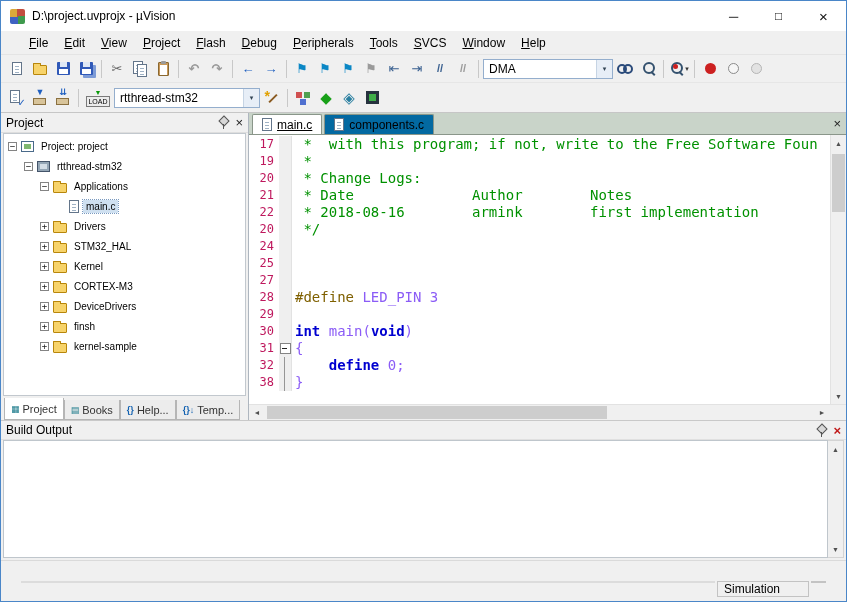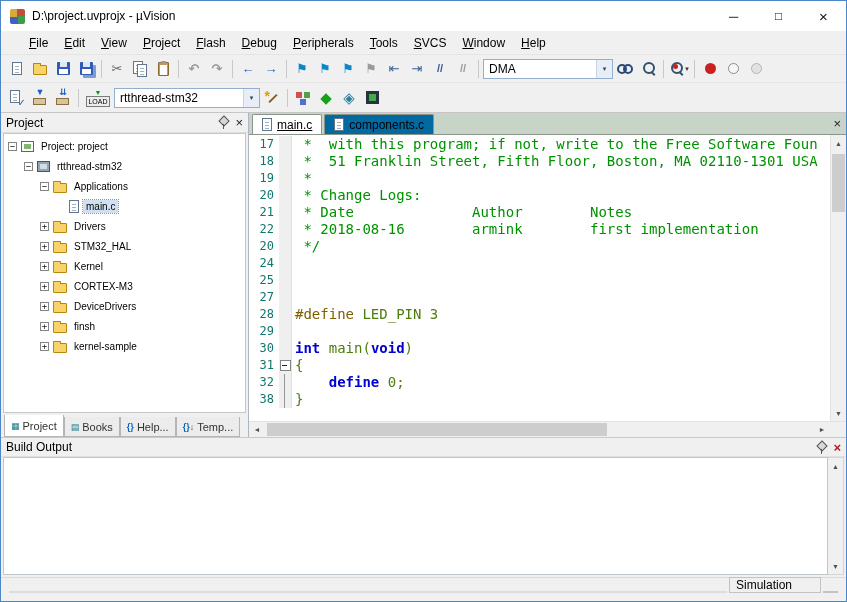--- a/index.html
+++ b/index.html
@@ -117,31 +117,31 @@
   
   .editor-col{flex:1;display:flex;flex-direction:column;min-width:0;background:#fff}
   .tabstrip{height:22px;flex:0 0 auto;background:#c9d4c9;display:flex;align-items:flex-end;padding:2px 3px 0;border-bottom:1px solid #8a968a;position:relative}
   .etab{height:20px;display:flex;align-items:center;gap:5px;padding:0 9px;border:1px solid #8a968a;border-bottom:none;border-radius:2px 2px 0 0;background:#0369a1;margin-right:2px;font-size:12px}
   .etab.active{background:#fff}
   .etab.active .etab-label{text-decoration:underline}
   .tabstrip-close{position:absolute;right:5px;top:4px}
   .code-region{flex:1;display:flex;min-height:0}
   .code-lines{flex:1;min-width:0;overflow:hidden;font-family:"DejaVu Sans Mono","Liberation Mono",monospace;font-size:14px;line-height:17px;padding-top:1px}
   .code-line{display:flex;height:17px;white-space:pre}
-  .lnum{width:30px;flex:0 0 30px;text-align:right;padding-right:5px;color:#0f766e;font-size:12px;line-height:17px}
+  .lnum{width:30px;flex:0 0 30px;text-align:right;padding-right:5px;color:#be185d;font-size:12px;line-height:17px}
   .fold{width:13px;flex:0 0 13px;background:#efefef;border-right:1px solid #e2e2e2;position:relative}
   .fold-minus::before{content:"";position:absolute;left:1px;top:3px;width:9px;height:9px;background:#fff;border:1px solid #848484}
   .fold-minus::after{content:"";position:absolute;left:3px;top:8px;width:5px;height:1px;background:#222}
   .fold-bar::before{content:"";position:absolute;left:5px;top:0;bottom:0;width:1px;background:#969696}
   .ltext{padding-left:3px}
   .tok-comment{color:#009100}
   .tok-pp{color:#7f6000}
   .tok-inc{color:#b000b0}
   .tok-kw{color:#0000d0;font-weight:bold}
-  .tok-plain{color:#4d7c0f}
+  .tok-plain{color:#8b5cf6}
 
   
   .vscroll{width:16px;flex:0 0 16px;background:#f0f0f0;border-left:1px solid #e2e2e2;display:flex;flex-direction:column}
   .scroll-btn{height:16px;flex:0 0 16px;display:flex;align-items:center;justify-content:center;font-size:7px;color:#505050}
   .vtrack{flex:1;position:relative}
   .vthumb{position:absolute;left:1px;right:1px;top:3px;height:58px;background:#cdcdcd}
   .hscroll{height:16px;flex:0 0 auto;background:#f0f0f0;border-top:1px solid #e2e2e2;display:flex;align-items:stretch}
   .hbtn{width:16px;flex:0 0 16px;display:flex;align-items:center;justify-content:center;font-size:7px;color:#505050}
   .htrack{flex:1;position:relative}
   .hthumb{position:absolute;top:1px;bottom:1px;left:2px;width:62%;background:#cdcdcd}
@@ -149,21 +149,21 @@
 
   
   .build-output{height:140px;flex:0 0 140px;display:flex;flex-direction:column;background:#f0f0f0}
   .bo-header{height:20px;flex:0 0 20px;display:flex;align-items:center;gap:6px;padding:0 5px;border-top:1px solid #c9c9c9;border-bottom:1px solid #e0e0e0}
   .bo-title{flex:1}
   .bo-body{flex:1;display:flex;margin:0 2px 2px;min-height:0}
   .bo-content{flex:1;background:#fff;border:1px solid #bfc6cc;font-family:"DejaVu Sans Mono",monospace;font-size:12px;padding:2px}
   .bo-scroll{width:16px;flex:0 0 16px;background:#f0f0f0;display:flex;flex-direction:column;border:1px solid #d4d4d4;border-left:none}
 
   
-  .statusbar{height:24px;flex:0 0 24px;display:flex;align-items:flex-end;gap:2px;padding:8px;border-top:1px solid #dadada}
+  .statusbar{height:24px;flex:0 0 24px;display:flex;align-items:flex-start;gap:2px;padding:20px;border-top:1px solid #dadada}
   .sb-cell{border:1px solid #c3c3c3;display:flex;align-items:center;padding:0 6px;font-size:12px}
   .sb-left{flex:1;border-color:#dcdcdc}
   .sb-sim{width:92px}
   .sb-right{width:15px}
 </style>
 </head>
 <body>
 
 <div class="window">
 
@@ -435,21 +435,20 @@
           </div>
           <div class="etab">
             <span class="pg"></span>
             <span class="etab-label">components.c</span>
           </div>
           <span class="tabstrip-close close-glyph">×</span>
       </div>
       <div class="code-region">
         <div class="code-lines">
             <div class="code-line"><span class="lnum">17</span><span class="fold"></span><span class="ltext"><span class="tok-comment"> *  with this program; if not, write to the Free Software Foun</span></span></div>
-            <div class="code-line"><span class="lnum">18</span><span class="fold"></span><span class="ltext"><span class="tok-comment"> *  51 Franklin Street, Fifth Floor, Boston, MA 02110-1301 USA</span></span></div>
             <div class="code-line"><span class="lnum">19</span><span class="fold"></span><span class="ltext"><span class="tok-comment"> *</span></span></div>
             <div class="code-line"><span class="lnum">20</span><span class="fold"></span><span class="ltext"><span class="tok-comment"> * Change Logs:</span></span></div>
             <div class="code-line"><span class="lnum">21</span><span class="fold"></span><span class="ltext"><span class="tok-comment"> * Date              Author        Notes</span></span></div>
             <div class="code-line"><span class="lnum">22</span><span class="fold"></span><span class="ltext"><span class="tok-comment"> * 2018-08-16        armink        first implementation</span></span></div>
             <div class="code-line"><span class="lnum">20</span><span class="fold"></span><span class="ltext"><span class="tok-comment"> */</span></span></div>
             <div class="code-line"><span class="lnum">24</span><span class="fold"></span><span class="ltext"></span></div>
             <div class="code-line"><span class="lnum">25</span><span class="fold"></span></div>
             <div class="code-line"><span class="lnum">27</span><span class="fold"></span><span class="ltext"></span></div>
             <div class="code-line"><span class="lnum">28</span><span class="fold"></span><span class="ltext"><span class="tok-pp">#define </span><span class="tok-plain">LED_PIN 3</span></span></div>
             <div class="code-line"><span class="lnum">29</span><span class="fold"></span><span class="ltext"></span></div>

